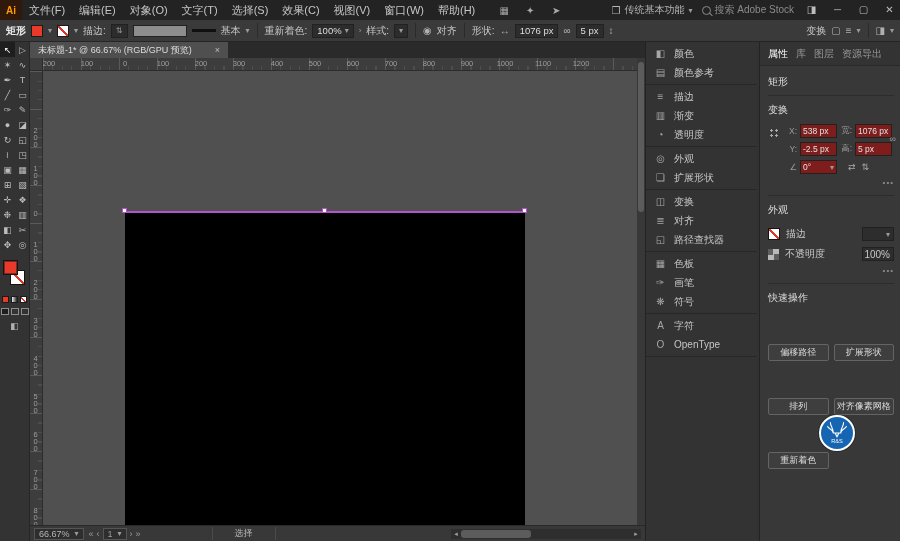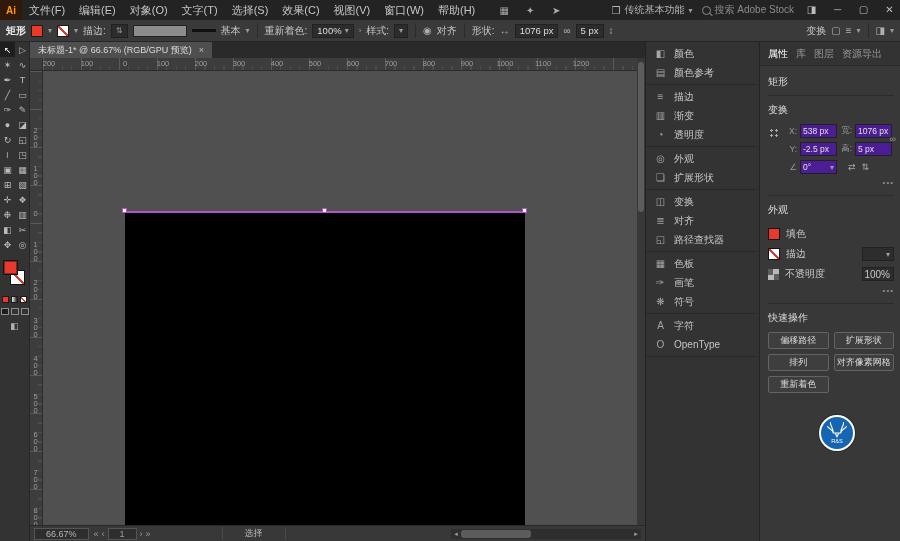--- a/index.html
+++ b/index.html
@@ -58,21 +58,21 @@
   .mini.grad { background:linear-gradient(90deg,#eee,#222); }
   .mini.none { background:linear-gradient(to top right, transparent 40%, #d63a2e 40%, #d63a2e 60%, transparent 60%), #fff; }
   .draw-modes { display:flex; gap:2px; justify-content:center; margin-top:5px; }
   .dmode { width:8px; height:7px; border:1px solid #8d8d8d; }
   .dmode.sel { background:#1e1e1e; }
   .screen-mode { text-align:center; margin-top:6px; color:#b0b0b0; font-size:9px; }
   
   .tabbar { position:absolute; left:30px; top:42px; width:615px; height:16px; background:#2a2a2a;
     display:flex; }
   .doctab { background:#4f4f4f; color:#dcdcdc; font-size:9px; display:flex; align-items:center;
-    gap:7px; padding:0 8px; }
+    gap:23px; padding:0 8px; }
   .doctab .close { color:#bdbdbd; }
   .canvas { position:absolute; left:30px; top:58px; width:607px; height:467px; background:#505050;
     overflow:hidden; }
   .ruler-corner { position:absolute; left:0; top:0; width:13px; height:13px; background:#3d3d3d;
     border-right:1px solid #2c2c2c; border-bottom:1px solid #2c2c2c; z-index:4; }
   .hruler { position:absolute; left:13px; top:0; width:594px; height:13px; background:#3d3d3d;
     border-bottom:1px solid #2c2c2c; z-index:3; overflow:hidden; }
   .hruler::before { content:""; position:absolute; left:0; bottom:0; width:100%; height:4px;
     background:repeating-linear-gradient(to right,#4d4d4d 0 1px,transparent 1px 9.5px); }
   .hruler::after { content:""; position:absolute; inset:0;
@@ -89,21 +89,21 @@
   .artboard { position:absolute; left:95px; top:154px; width:400px; height:313px; background:#000; }
   .sel-line { position:absolute; left:95px; top:153px; width:400px; height:2px; background:var(--selection); }
   .handle { position:absolute; width:5px; height:5px; background:#fff; border:1px solid var(--selection); top:150px; }
   .vscroll { position:absolute; left:637px; top:58px; width:8px; height:467px; background:#383838; }
   .vthumb { position:absolute; left:1px; top:4px; width:6px; height:150px; background:#5c5c5c; border-radius:3px; }
   
   .statusbar { position:absolute; left:30px; top:525px; width:615px; height:16px; background:#383838;
     border-top:1px solid #282828; display:flex; align-items:center; gap:5px; padding:0 4px;
     font-size:9px; color:#b5b5b5; }
   .sb-box { border:1px solid #555; background:#2e2e2e; height:12px; display:inline-flex;
-    align-items:center; gap:5px; padding:0 11px;flex-direction:column; }
+    align-items:center; gap:5px; padding:0 4px; }
   .sb-nav { display:flex; align-items:center; gap:3px; color:#9d9d9d; }
   .tool-status { margin-left:66px; padding:0 22px; border-left:1px solid #4a4a4a; border-right:1px solid #4a4a4a; }
   .hscroll { margin-left:auto; width:190px; height:10px; background:#2e2e2e; display:flex;
     align-items:center; position:relative; }
   .hthumb { position:absolute; left:10px; top:1px; width:70px; height:8px; background:#5c5c5c; border-radius:3px; }
   .harrow { width:10px; text-align:center; color:#9d9d9d; font-size:7px; }
   .harrow.r { margin-left:auto; }
   
   .panelstrip { position:absolute; left:645px; top:42px; width:112px; height:499px; background:#333333;
     border-left:1px solid #232323; font-size:10px; }
@@ -119,36 +119,36 @@
   .props-body { padding:5px 8px; }
   .obj-name { padding:4px 0 6px; border-bottom:1px solid #2c2c2c; color:#dedede; }
   .sec { border-bottom:1px solid #2c2c2c; padding:7px 0 8px; }
   .sec-title { color:#dedede; margin-bottom:7px; }
   .tf-wrap { position:relative; padding-left:17px; }
   .refpoint { position:absolute; left:0; top:3px; width:12px; height:12px;
     background-image:radial-gradient(circle,#ababab 1px,transparent 1.3px);
     background-size:5px 5px; background-position:1px 1px; }
   .tf-row { display:flex; align-items:center; gap:3px; margin-bottom:4px; }
   .tf-label { width:12px; color:#9a9a9a; font-size:8.5px; text-align:right; }
-  .tf-field { width:37px; background:#4c1d95; border:1px solid #212121; height:14px;
+  .tf-field { width:37px; background:#7f1d1d; border:1px solid #212121; height:14px;
     display:flex; align-items:center; padding:0 2px; font-size:8.5px; color:#e0e0e0; }
   .tf-link { position:absolute; right:-2px; top:10px; color:#9a9a9a; font-size:9px; }
   .fliping { display:flex; gap:6px; color:#a8a8a8; font-size:9px; margin-left:8px; }
   .more { text-align:right; color:#8c8c8c; font-size:8px; letter-spacing:1px; margin-top:2px; }
   .ap-row { display:flex; align-items:center; gap:6px; height:20px; }
   .ap-swatch { width:12px; height:12px; border:1px solid #141414; }
   .ap-fill { background:var(--accent); }
   .ap-stroke { background:linear-gradient(to top right, transparent 42%, #d63a2e 42%, #d63a2e 58%, transparent 58%), #fff; }
   .ap-mini-field { margin-left:auto; width:32px; height:14px; background:#2d2d2d; border:1px solid #212121;
     display:flex; align-items:center; justify-content:flex-end; padding:0 3px; }
   .checker { width:11px; height:11px;
     background:conic-gradient(#b9b9b9 25%, #5e5e5e 0 50%, #b9b9b9 0 75%, #5e5e5e 0); }
   .qa-grid { display:grid; grid-template-columns:1fr 1fr; gap:5px; }
   .qa-btn { height:17px; border:1px solid #646464; border-radius:2px; display:flex; align-items:center;
-    justify-content:center; font-size:9px; color:#dcdcdc; background:#3e3e3e; padding:0 2px; white-space:nowrap; }
+    justify-content:center; font-size:9px; color:#dcdcdc; background:#3e3e3e; padding:0 2px; white-space:nowrap;margin-top:32px; }
   
   .watermark { position:absolute; left:819px; top:415px; width:36px; height:36px; border-radius:50%;
     background:var(--wmblue); border:2px solid #fff; box-shadow:0 0 0 1px rgba(0,0,0,.25);
     display:grid; place-items:center; z-index:9; }
 </style>
 </head>
 <body>
 
 <div class="titlebar">
   <div class="ai-logo">Ai</div>
@@ -468,24 +468,20 @@
             <span>⇅</span>
           </span>
         </div>
       </div>
       <div class="more">•••</div>
     </div>
 
     <div class="sec">
       <div class="sec-title">外观</div>
       <div class="ap-row">
-        <span class="ap-swatch ap-fill"></span>
-        <span>填色</span>
-      </div>
-      <div class="ap-row">
         <span class="ap-swatch ap-stroke"></span>
         <span>描边</span>
         <span class="ap-mini-field">
           <span class="caret">▾</span>
         </span>
       </div>
       <div class="ap-row">
         <span class="checker"></span>
         <span>不透明度</span>
         <span class="ap-mini-field">

